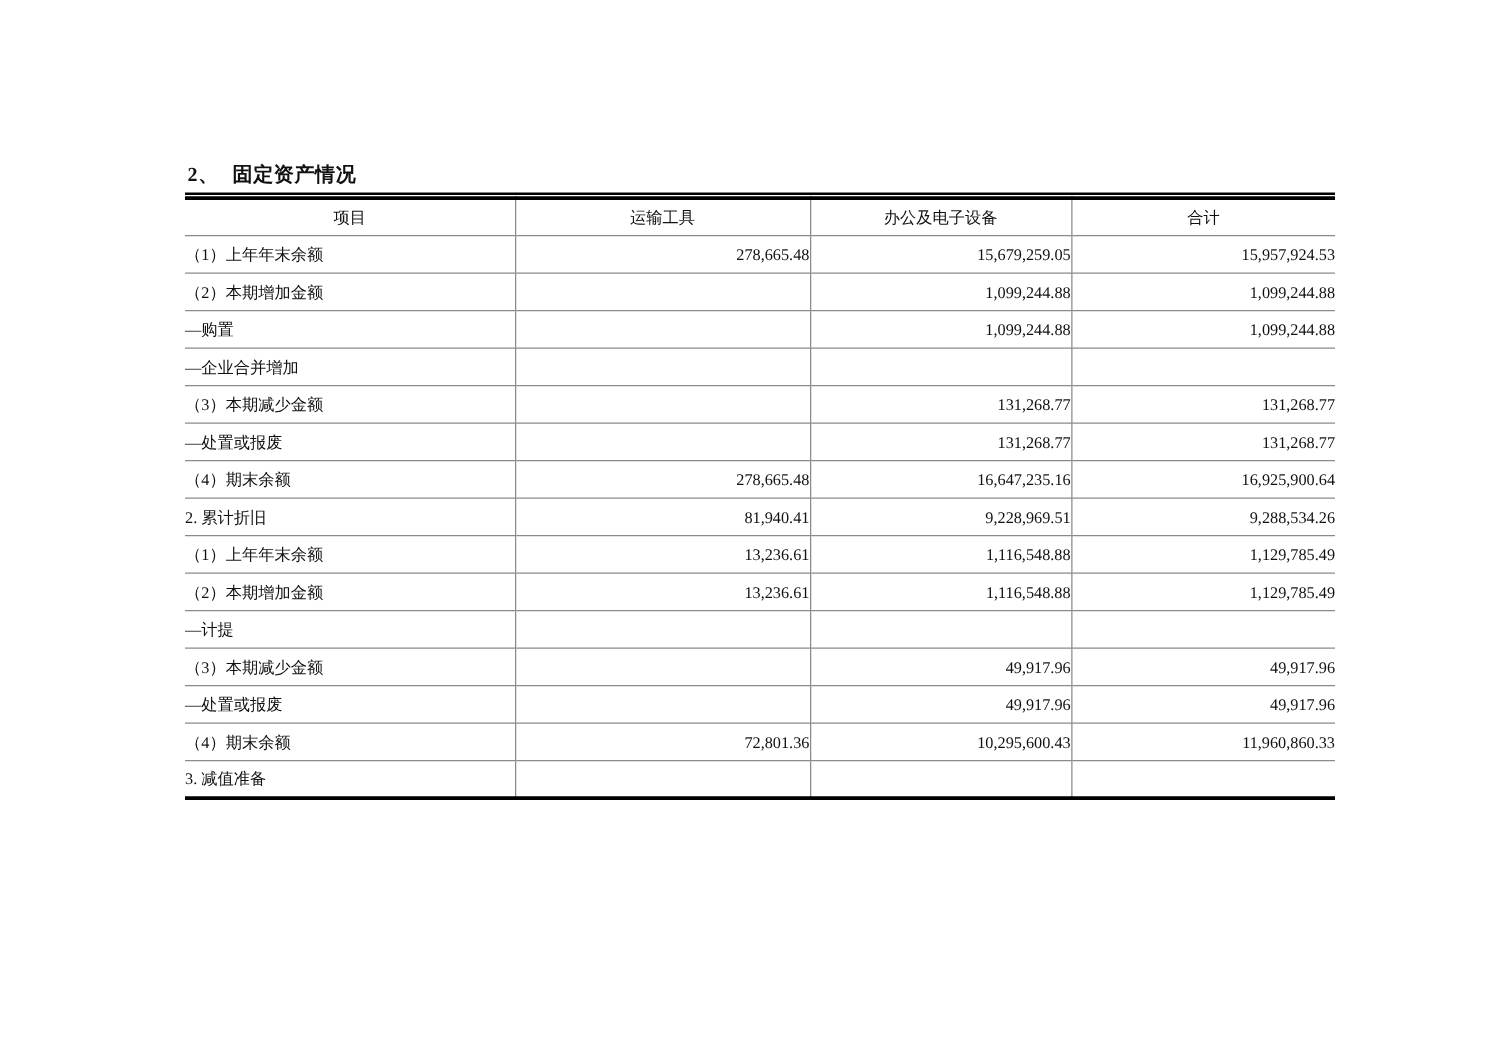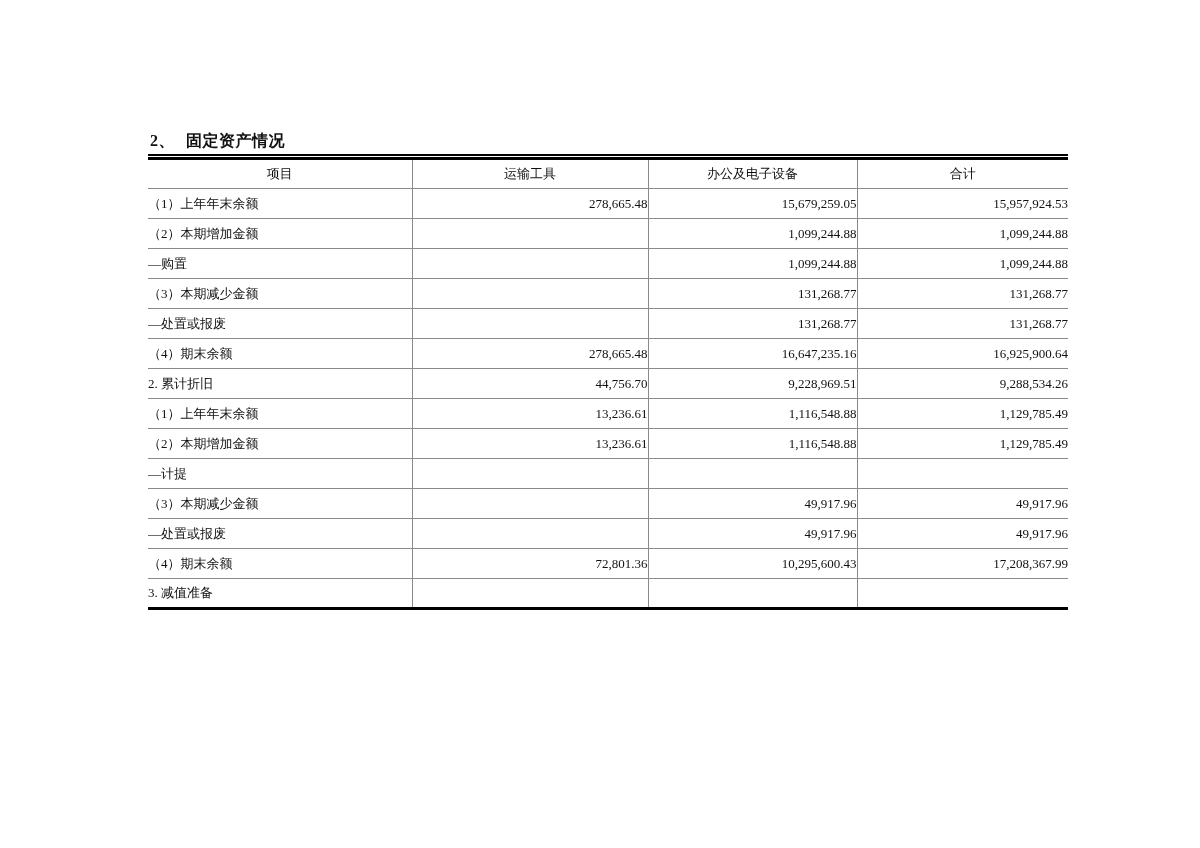--- a/index.html
+++ b/index.html
@@ -91,40 +91,46 @@
           <td class="val">1,099,244.88</td>
           <td class="val">1,099,244.88</td>
         </tr>
         <tr>
           <td class="label">—购置</td>
           <td class="val"></td>
           <td class="val">1,099,244.88</td>
           <td class="val">1,099,244.88</td>
         </tr>
         <tr>
+          <td class="label">—企业合并增加</td>
+          <td class="val"></td>
+          <td class="val"></td>
+          <td class="val"></td>
+        </tr>
+        <tr>
           <td class="label">（3）本期减少金额</td>
           <td class="val"></td>
           <td class="val">131,268.77</td>
           <td class="val">131,268.77</td>
         </tr>
         <tr>
           <td class="label">—处置或报废</td>
           <td class="val"></td>
           <td class="val">131,268.77</td>
           <td class="val">131,268.77</td>
         </tr>
         <tr>
           <td class="label">（4）期末余额</td>
           <td class="val">278,665.48</td>
           <td class="val">16,647,235.16</td>
           <td class="val">16,925,900.64</td>
         </tr>
         <tr>
           <td class="label">2. 累计折旧</td>
-          <td class="val">44,756.70</td>
+          <td class="val">81,940.41</td>
           <td class="val">9,228,969.51</td>
           <td class="val">9,288,534.26</td>
         </tr>
         <tr>
           <td class="label">（1）上年年末余额</td>
           <td class="val">13,236.61</td>
           <td class="val">1,116,548.88</td>
           <td class="val">1,129,785.49</td>
         </tr>
         <tr>
@@ -148,21 +154,21 @@
         <tr>
           <td class="label">—处置或报废</td>
           <td class="val"></td>
           <td class="val">49,917.96</td>
           <td class="val">49,917.96</td>
         </tr>
         <tr>
           <td class="label">（4）期末余额</td>
           <td class="val">72,801.36</td>
           <td class="val">10,295,600.43</td>
-          <td class="val">17,208,367.99</td>
+          <td class="val">11,960,860.33</td>
         </tr>
         <tr>
           <td class="label">3. 减值准备</td>
           <td class="val"></td>
           <td class="val"></td>
           <td class="val"></td>
         </tr>
       </tbody>
   </table>
 </div>

